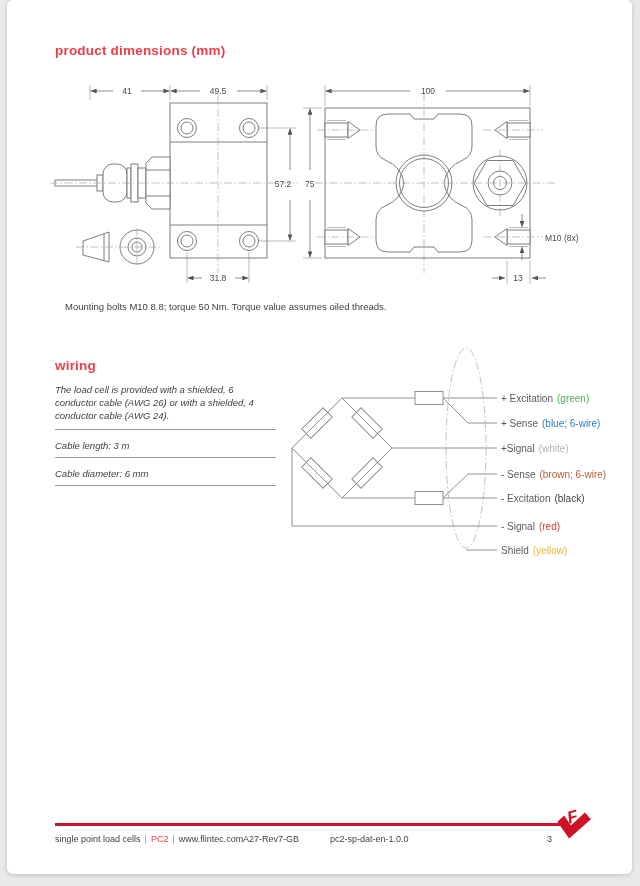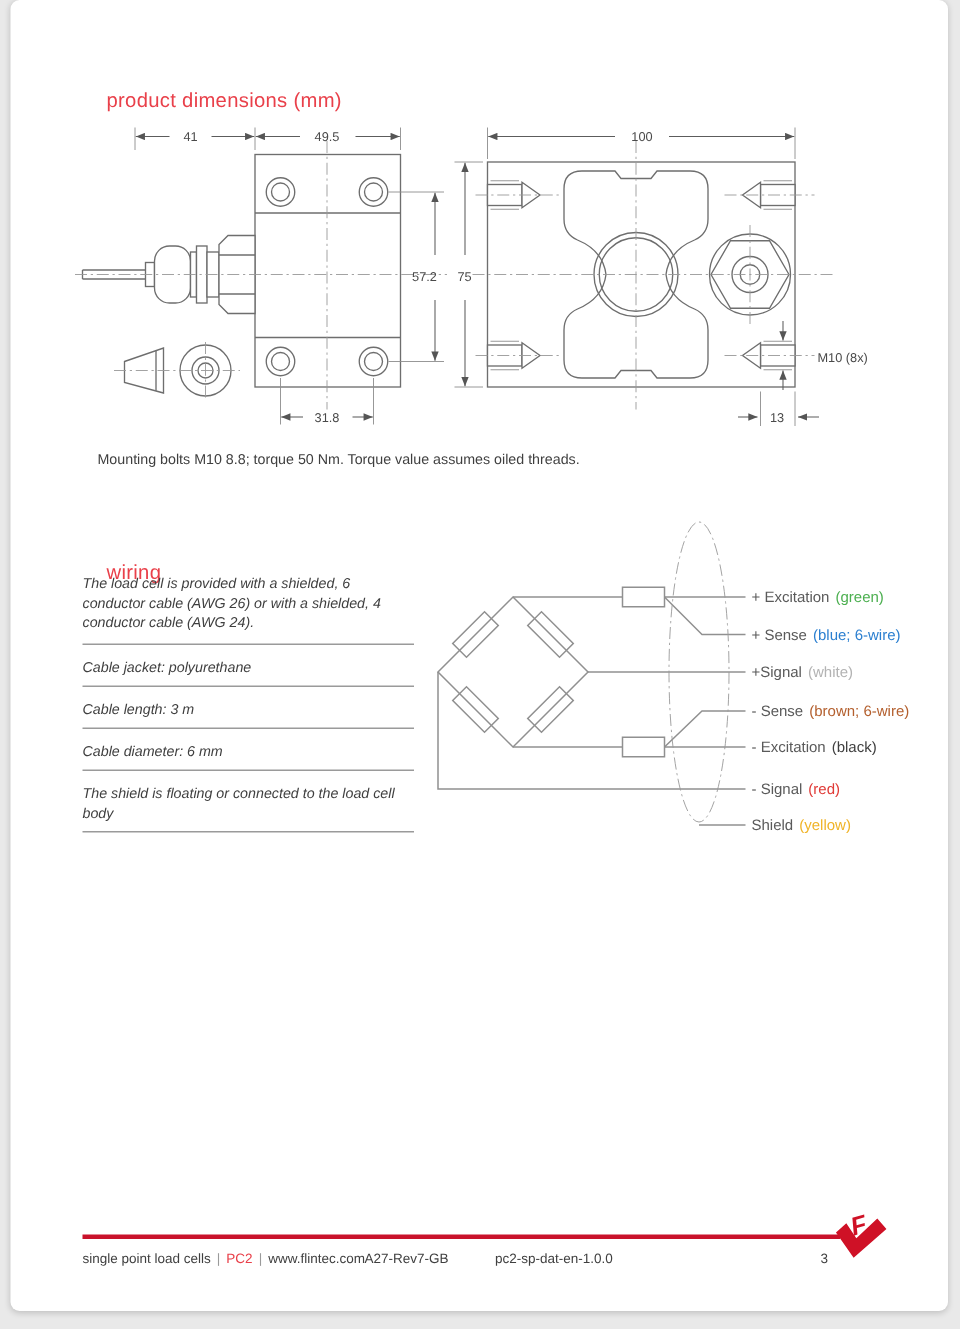--- a/index.html
+++ b/index.html
@@ -11,21 +11,21 @@
     position:relative;
     overflow:hidden;
   }
   .sheet{
     position:absolute;left:7px;top:0;width:625px;height:874px;
     background:#ffffff;border-radius:6px;
     box-shadow:0 1px 4px rgba(0,0,0,.18);
   }
   .abs{position:absolute;}
   h1.sec,h2.sec{
-    font-size:13.5px;font-weight:400;color:#e9404a;margin:16px;letter-spacing:.2px;
+    font-size:13.5px;font-weight:700;color:#e9404a;margin:0;letter-spacing:.2px;
   }
   .note{font-size:9.5px;color:#3f3f3f;}
   .wspecs{width:221px;font-size:9.5px;line-height:13px;color:#3f3f3f;font-style:italic;}
   .wintro{margin:0;padding:0 0 7px 0;border-bottom:1px solid #9a9a9a;}
   .wrow{padding:9px 0 5px 0;border-bottom:1px solid #9a9a9a;}
   .disclaimer{font-size:9.5px;color:#3f3f3f;}
   .redline{background:#c9122b;height:2.5px;width:505px;}
   .foot{font-size:9px;color:#3f3f3f;white-space:nowrap;}
   .foot .sep{color:#9a9a9a;padding:0 4px;}
   .foot .red{color:#e9404a;text-align:right;}
@@ -180,24 +180,22 @@
       <text class="dimtxt" x="518" y="281" text-anchor="middle">13</text>
     </g>
   </svg>
 
   <div class="note abs" style="left:58px;top:301px;width:490px;">Mounting bolts M10 8.8; torque 50 Nm. Torque value assumes oiled threads.</div>
 
   <h2 class="sec abs" style="left:48px;top:358px;">wiring</h2>
 
   <div class="wspecs abs" style="left:48px;top:383px;">
     <p class="wintro">The load cell is provided with a shielded, 6 conductor cable (AWG 26) or with a shielded, 4 conductor cable (AWG 24).</p>
-    <div class="wrow">Cable jacket: polyurethane</div>
     <div class="wrow">Cable length: 3 m</div>
     <div class="wrow">Cable diameter: 6 mm</div>
-    <div class="wrow">The shield is floating or connected to the load cell body</div>
   </div>
 
   <svg class="abs" style="left:271px;top:340px;" width="350" height="310" viewBox="278 340 350 310">
     <g>
       <polygon class="w" points="342,398 392,448 342,498 292,448"></polygon>
 
       <line class="w" x1="342" y1="398" x2="415" y2="398"></line>
       <line class="w" x1="443" y1="398" x2="497" y2="398"></line>
       <polyline class="w" points="443,398 468,423 497,423"></polyline>
       <line class="w" x1="392" y1="448" x2="497" y2="448"></line>

